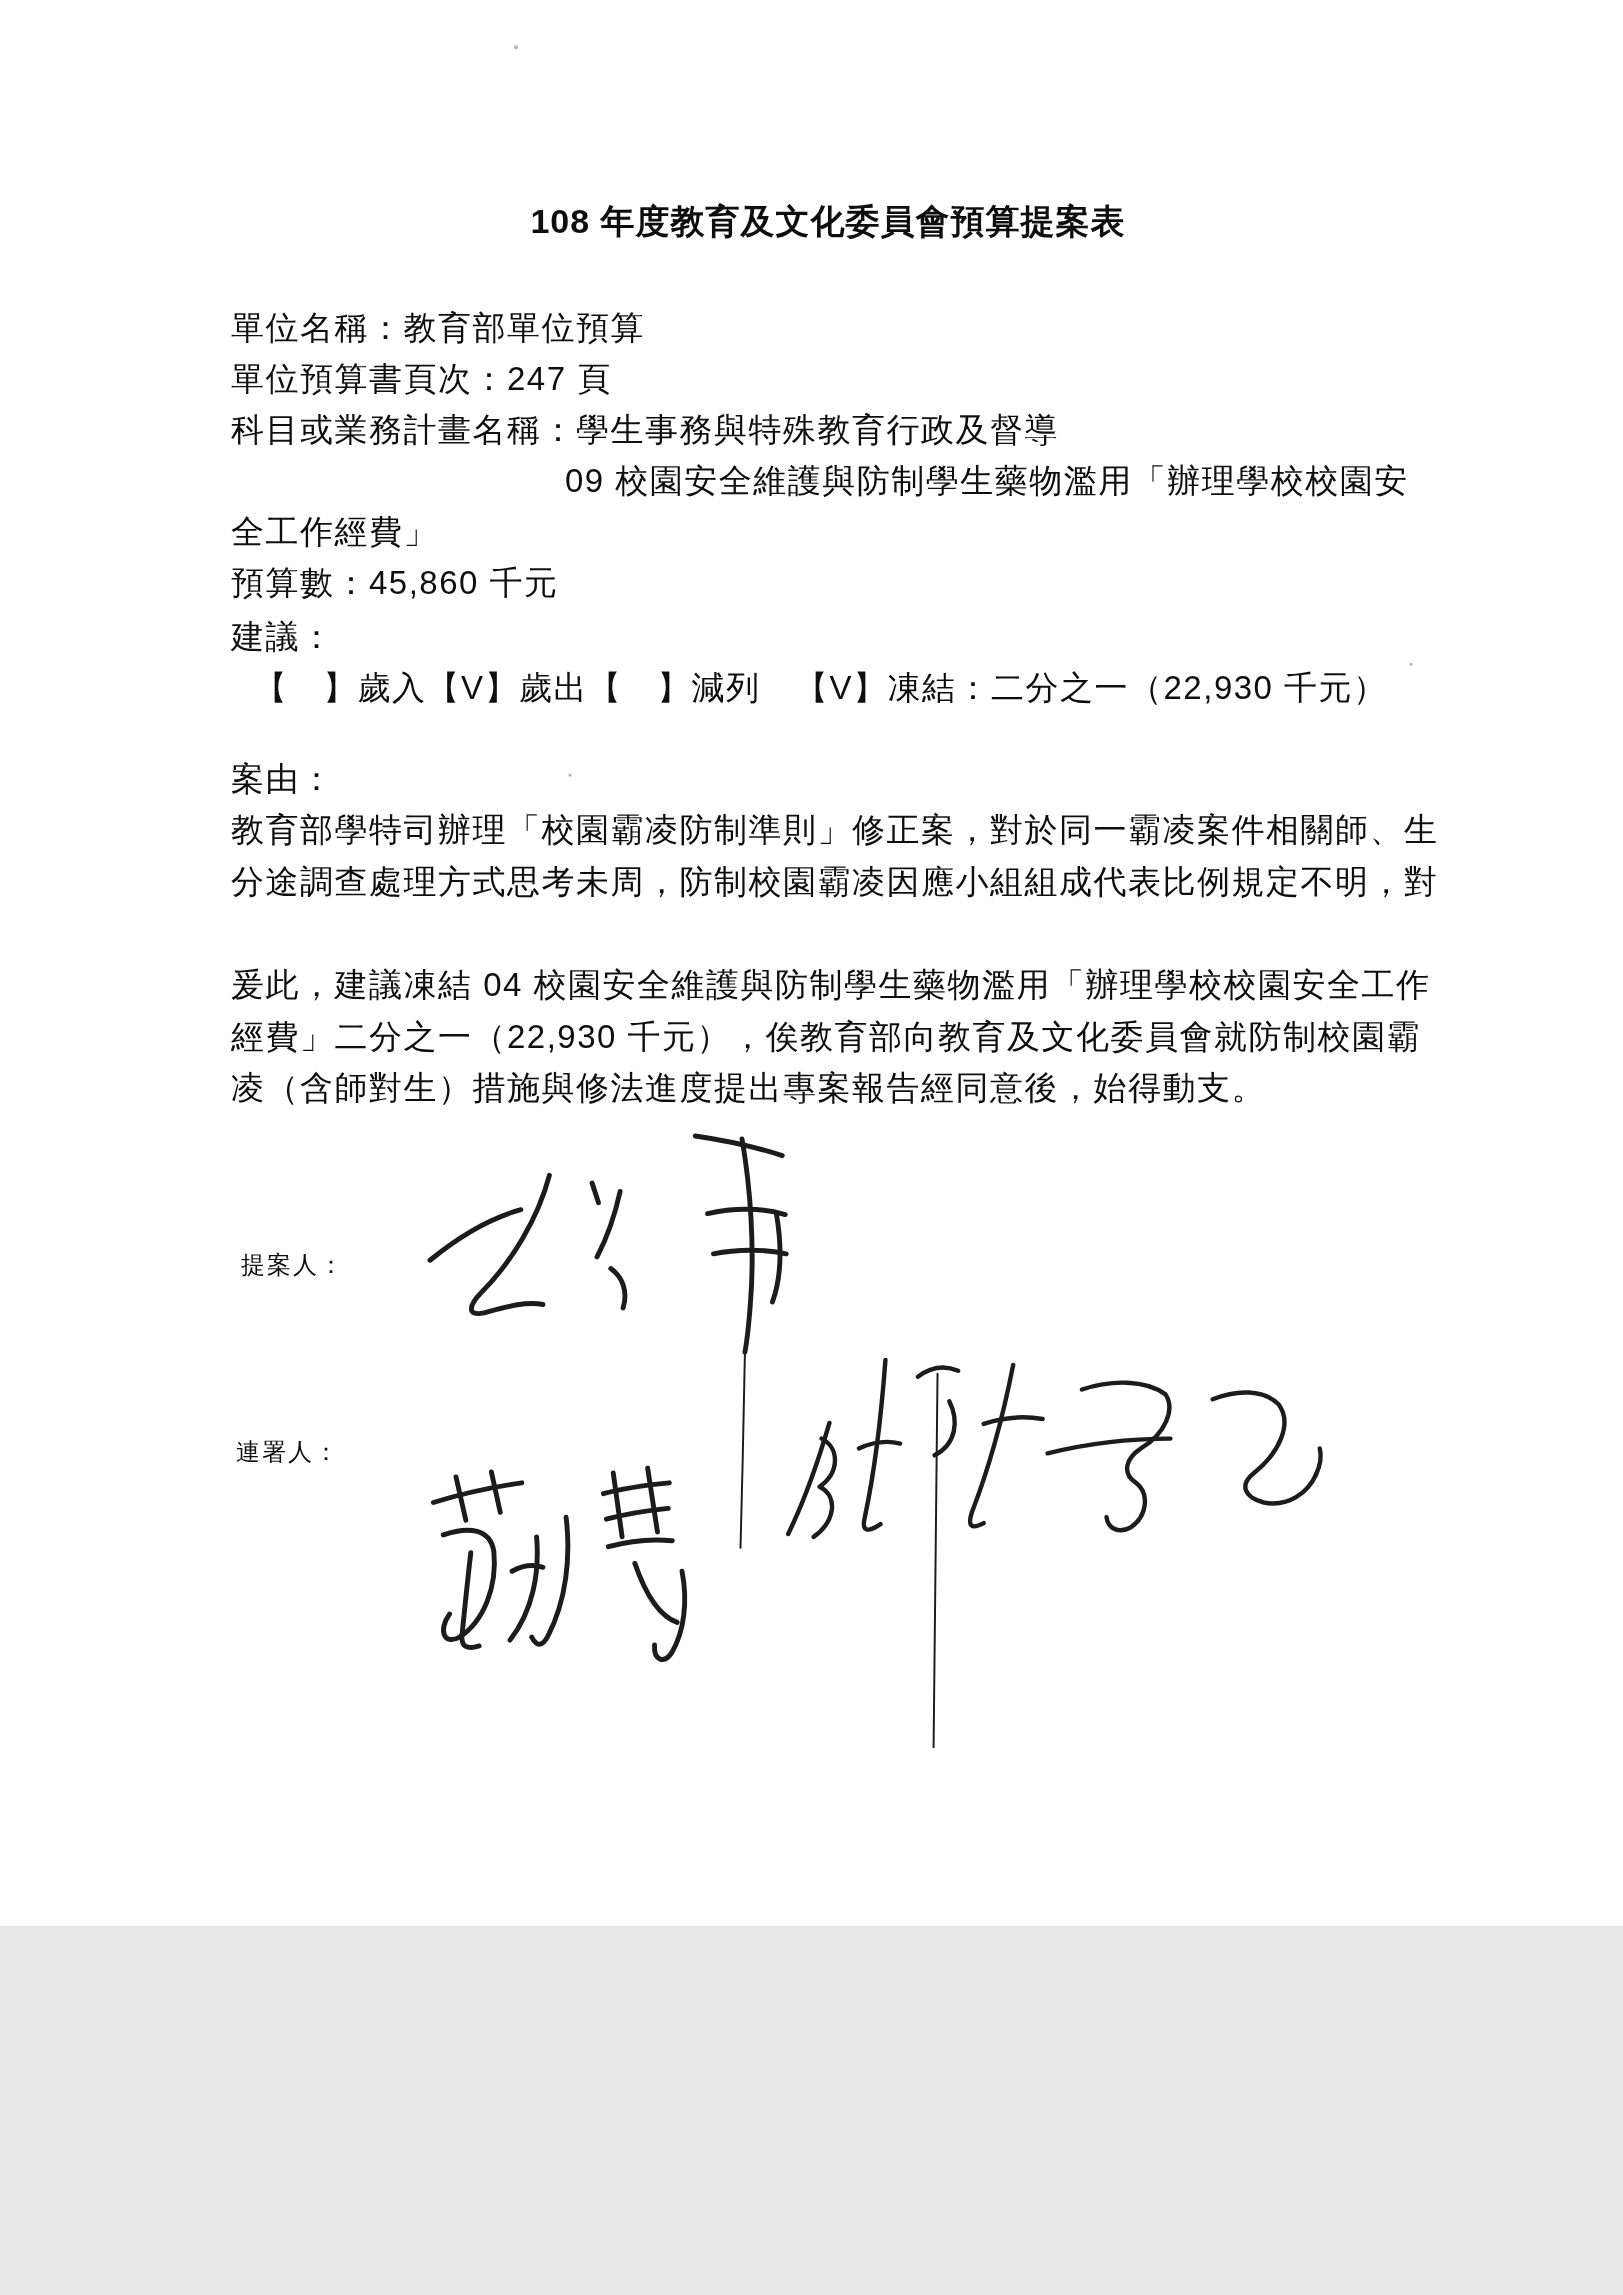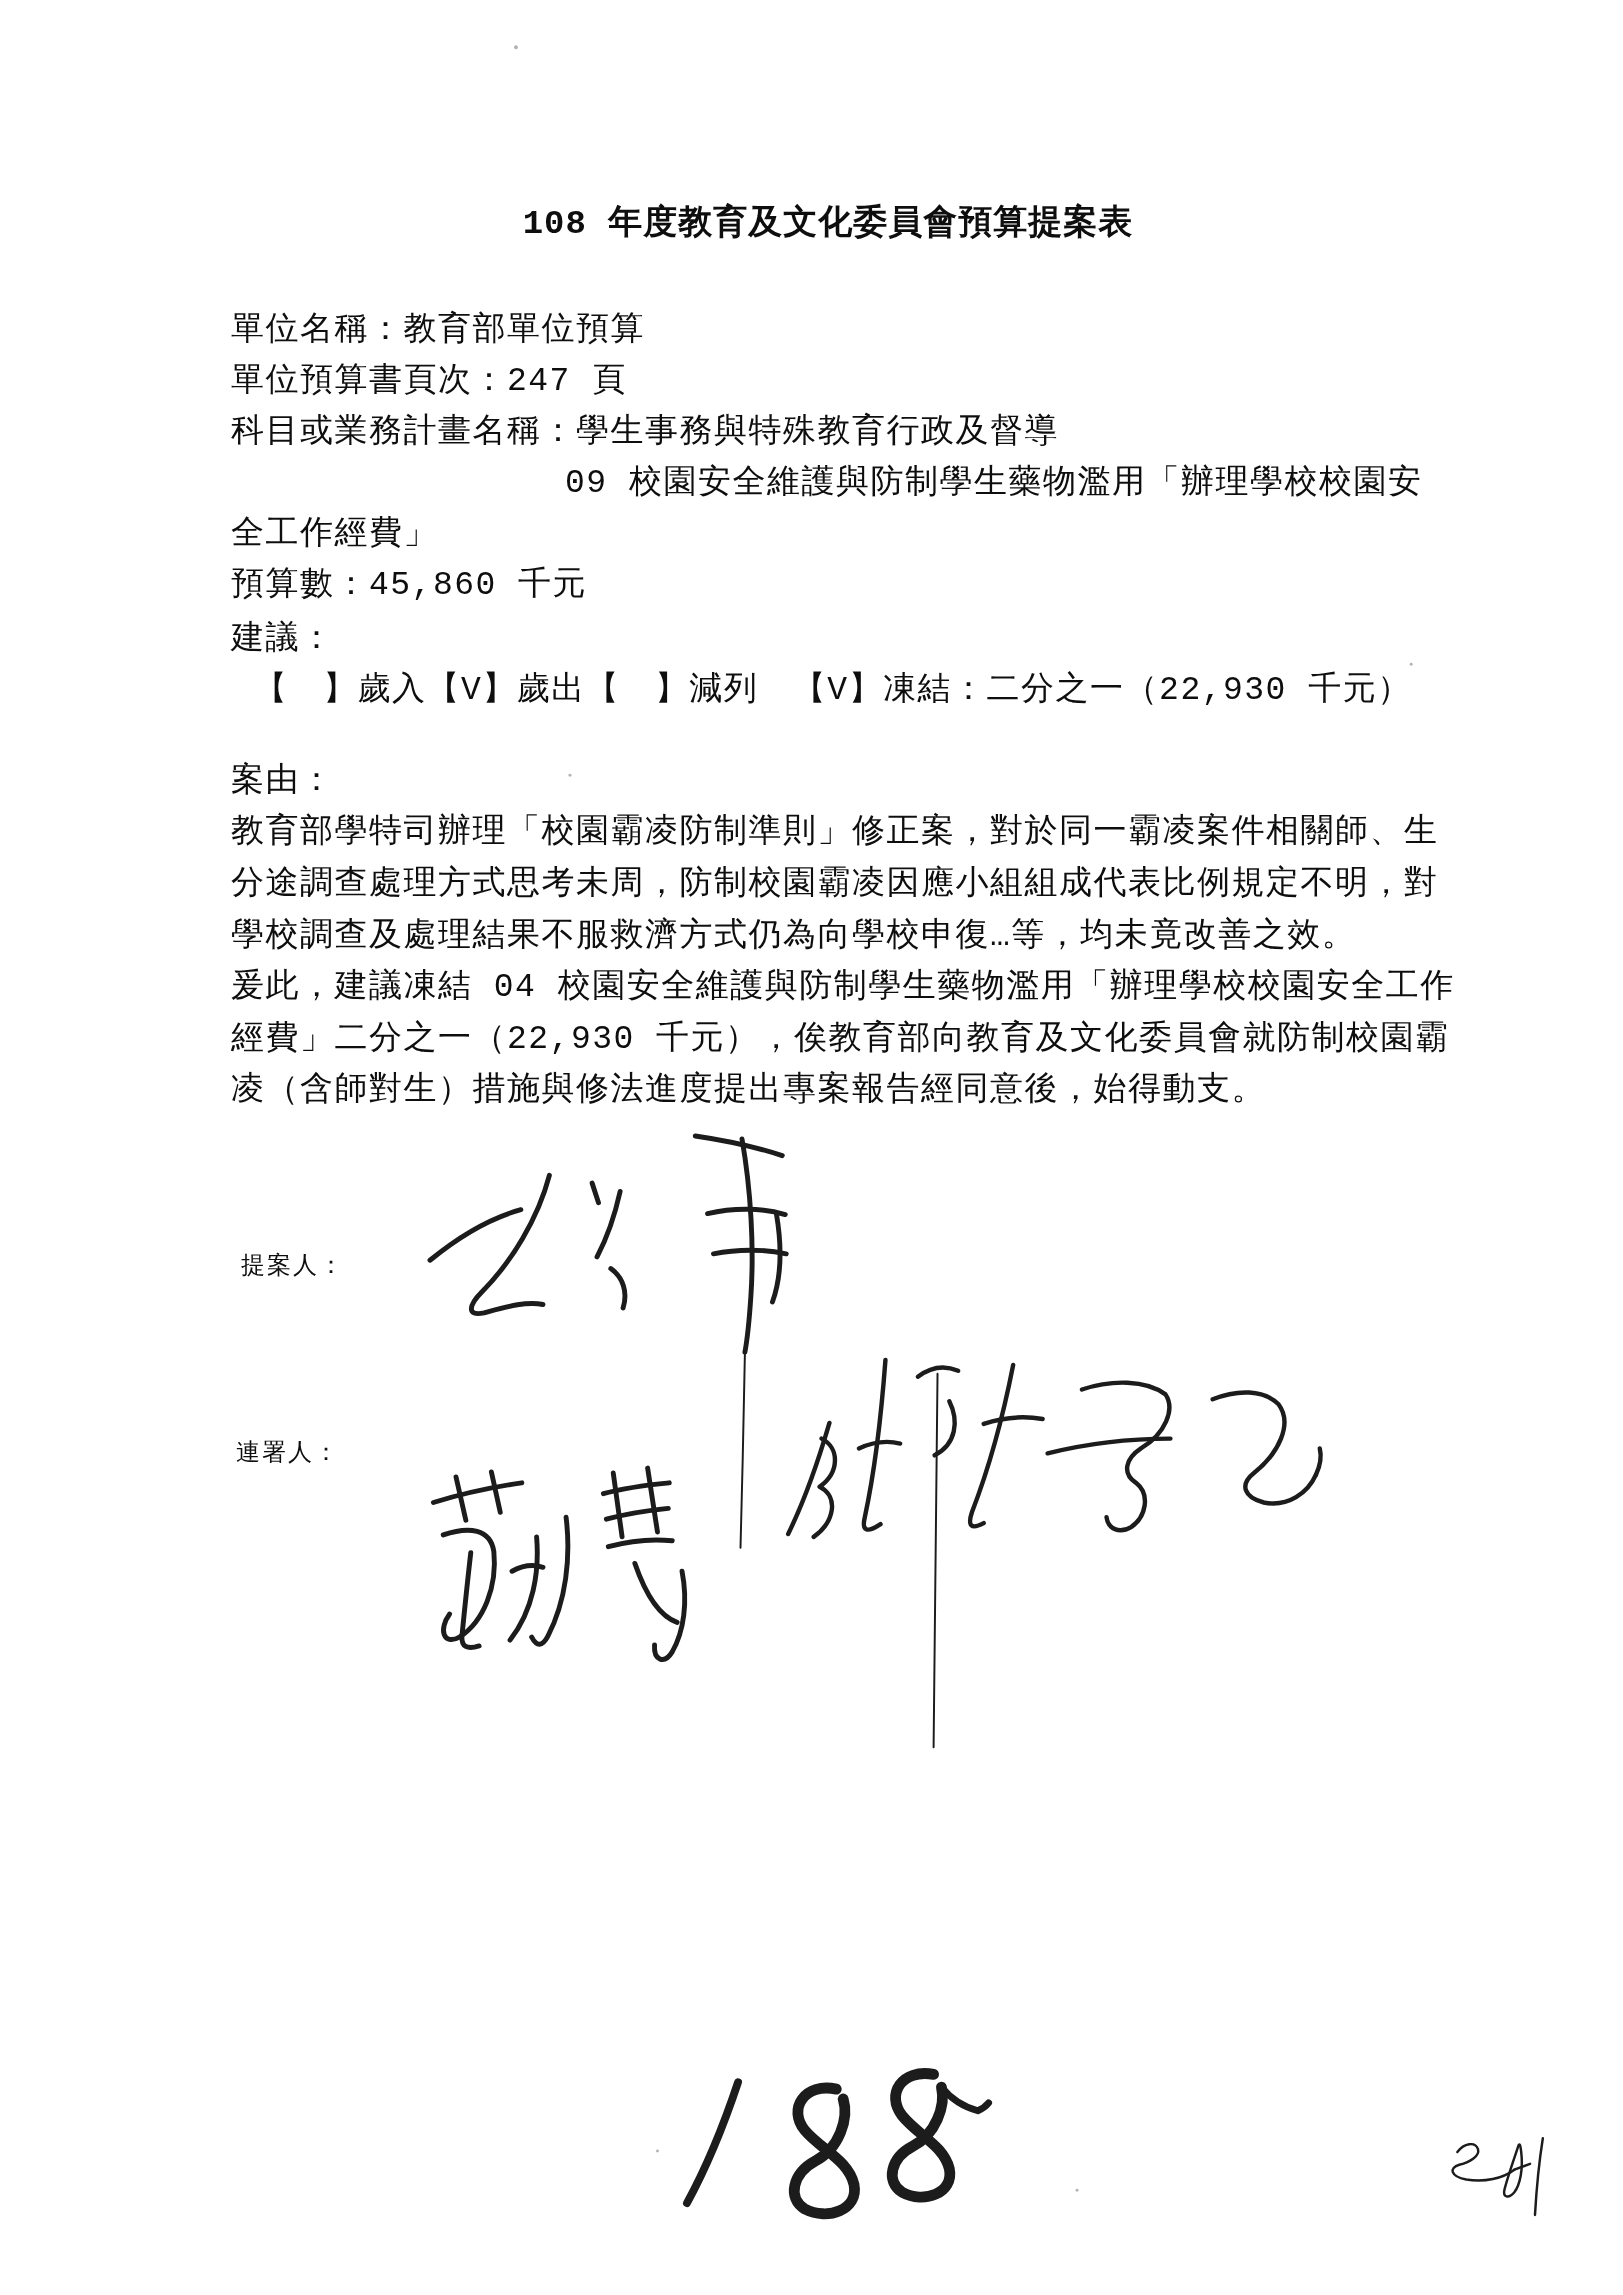--- a/index.html
+++ b/index.html
@@ -1,22 +1,22 @@
 <!DOCTYPE html>
 <html style="font-size:7.9px"><head>
 <meta charset="utf-8">
 <style>
   html, body { margin: 0; padding: 0; background: #e8e8e8; }
   .page {
     position: relative;
     width: 1623px;
-    height: 2295px;
+    height: 1926px;
     background: #ffffff;
     overflow: hidden;
-    font-family: Liberation Mono, monospace;
+    font-family: Liberation Sans, sans-serif;
     color: #0e0e0e;
   }
   .doc-title {
     position: absolute;
     left: 231px;
     width: 1194px;
     text-align: center;
     font-size: 34px;
     font-weight: 700;
     letter-spacing: 1px;
@@ -61,21 +61,20 @@
   <div class="line" style="top:561px">預算數：45,860 千元</div>
 
   <div class="line" style="top:615px">建議：</div>
 
   <div class="line indent-bracket" style="top:666px">【　】歲入【V】歲出【　】減列　【V】凍結：二分之一（22,930 千元）</div>
 
   <div class="line" style="top:757px">案由：</div>
 
   <div class="line" style="top:860px">分途調查處理方式思考未周，防制校園霸凌因應小組組成代表比例規定不明，對</div>
   <div class="line" style="top:808px">教育部學特司辦理「校園霸凌防制準則」修正案，對於同一霸凌案件相關師、生</div>
-  <div class="line" style="top:912px">學校調查及處理結果不服救濟方式仍為向學校申復…等，均未竟改善之效。</div>
   <div class="line" style="top:963px">爰此，建議凍結 04 校園安全維護與防制學生藥物濫用「辦理學校校園安全工作</div>
   <div class="line" style="top:1015px">經費」二分之一（22,930 千元），俟教育部向教育及文化委員會就防制校園霸</div>
   <div class="line" style="top:1066px">凌（含師對生）措施與修法進度提出專案報告經同意後，始得動支。</div>
 
   <div class="line sig-label" style="top:1249px; left:241px">提案人：</div>
 
   <div class="line sig-label" style="top:1436px; left:236px">連署人：</div>
 
   <svg class="ink-layer" viewBox="0 0 3303 4671" xmlns="http://www.w3.org/2000/svg" fill="none" stroke="#1c1c1c" stroke-linecap="round" stroke-linejoin="round">
 

